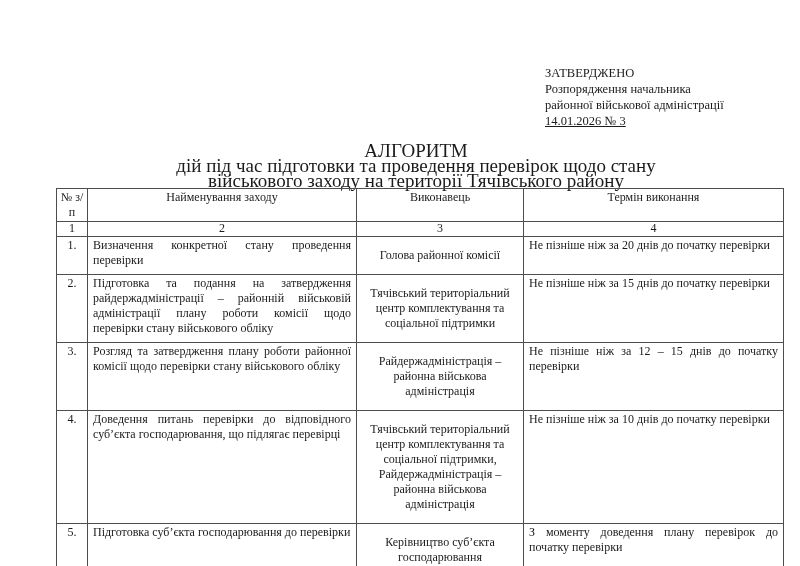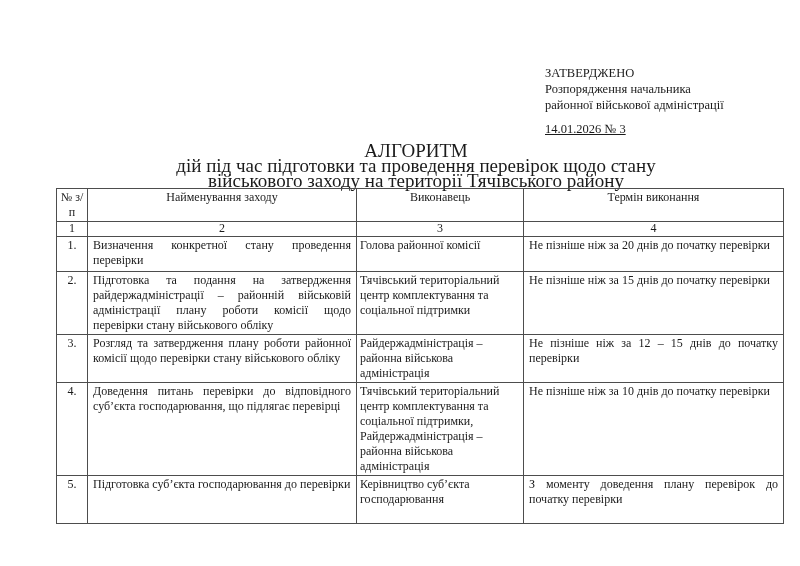--- a/index.html
+++ b/index.html
@@ -13,21 +13,21 @@
 
   .approval {
     position: absolute;
     left: 545px;
     top: 65px;
     width: 250px;
     font-size: 12.5px;
     line-height: 16px;
     text-align: left;
   }
-  .approval .underlined { text-decoration: underline; margin-top: 8px; }
+  .approval .underlined { text-decoration: underline; }
 
   .doc-title {
     position: absolute;
     left: 16px;
     top: 143px;
     width: 800px;
     text-align: center;
     font-size: 19px;
     line-height: 15px;
   }
@@ -52,21 +52,21 @@
   .col-meas  { width: 269px; }
   .col-exec  { width: 167px; }
   .col-term  { width: 260px; }
 
   .tbl th { text-align: center; padding: 1px 2px; }
   .hdr-row th { height: 30px; }
   .numbering-row td { height: 15px; text-align: center; line-height: 13px; padding: 0; }
 
   .cell-num  { text-align: center; padding: 1px 1px; }
   .cell-meas { text-align: justify; padding: 1px 5px 1px 5px; }
-  .cell-exec { padding: 1px 3px; }
+  .cell-exec { text-align: center; padding: 11px 3px; }
   .cell-term { text-align: justify; padding: 1px 5px 1px 5px; }
 
   .r1 { height: 35px; }
   .r2 { height: 62px; }
   .r3 { height: 46px; }
   .r4 { height: 91px; }
   .r5 { height: 48px; }
 </style>
 </head>
 <body>

